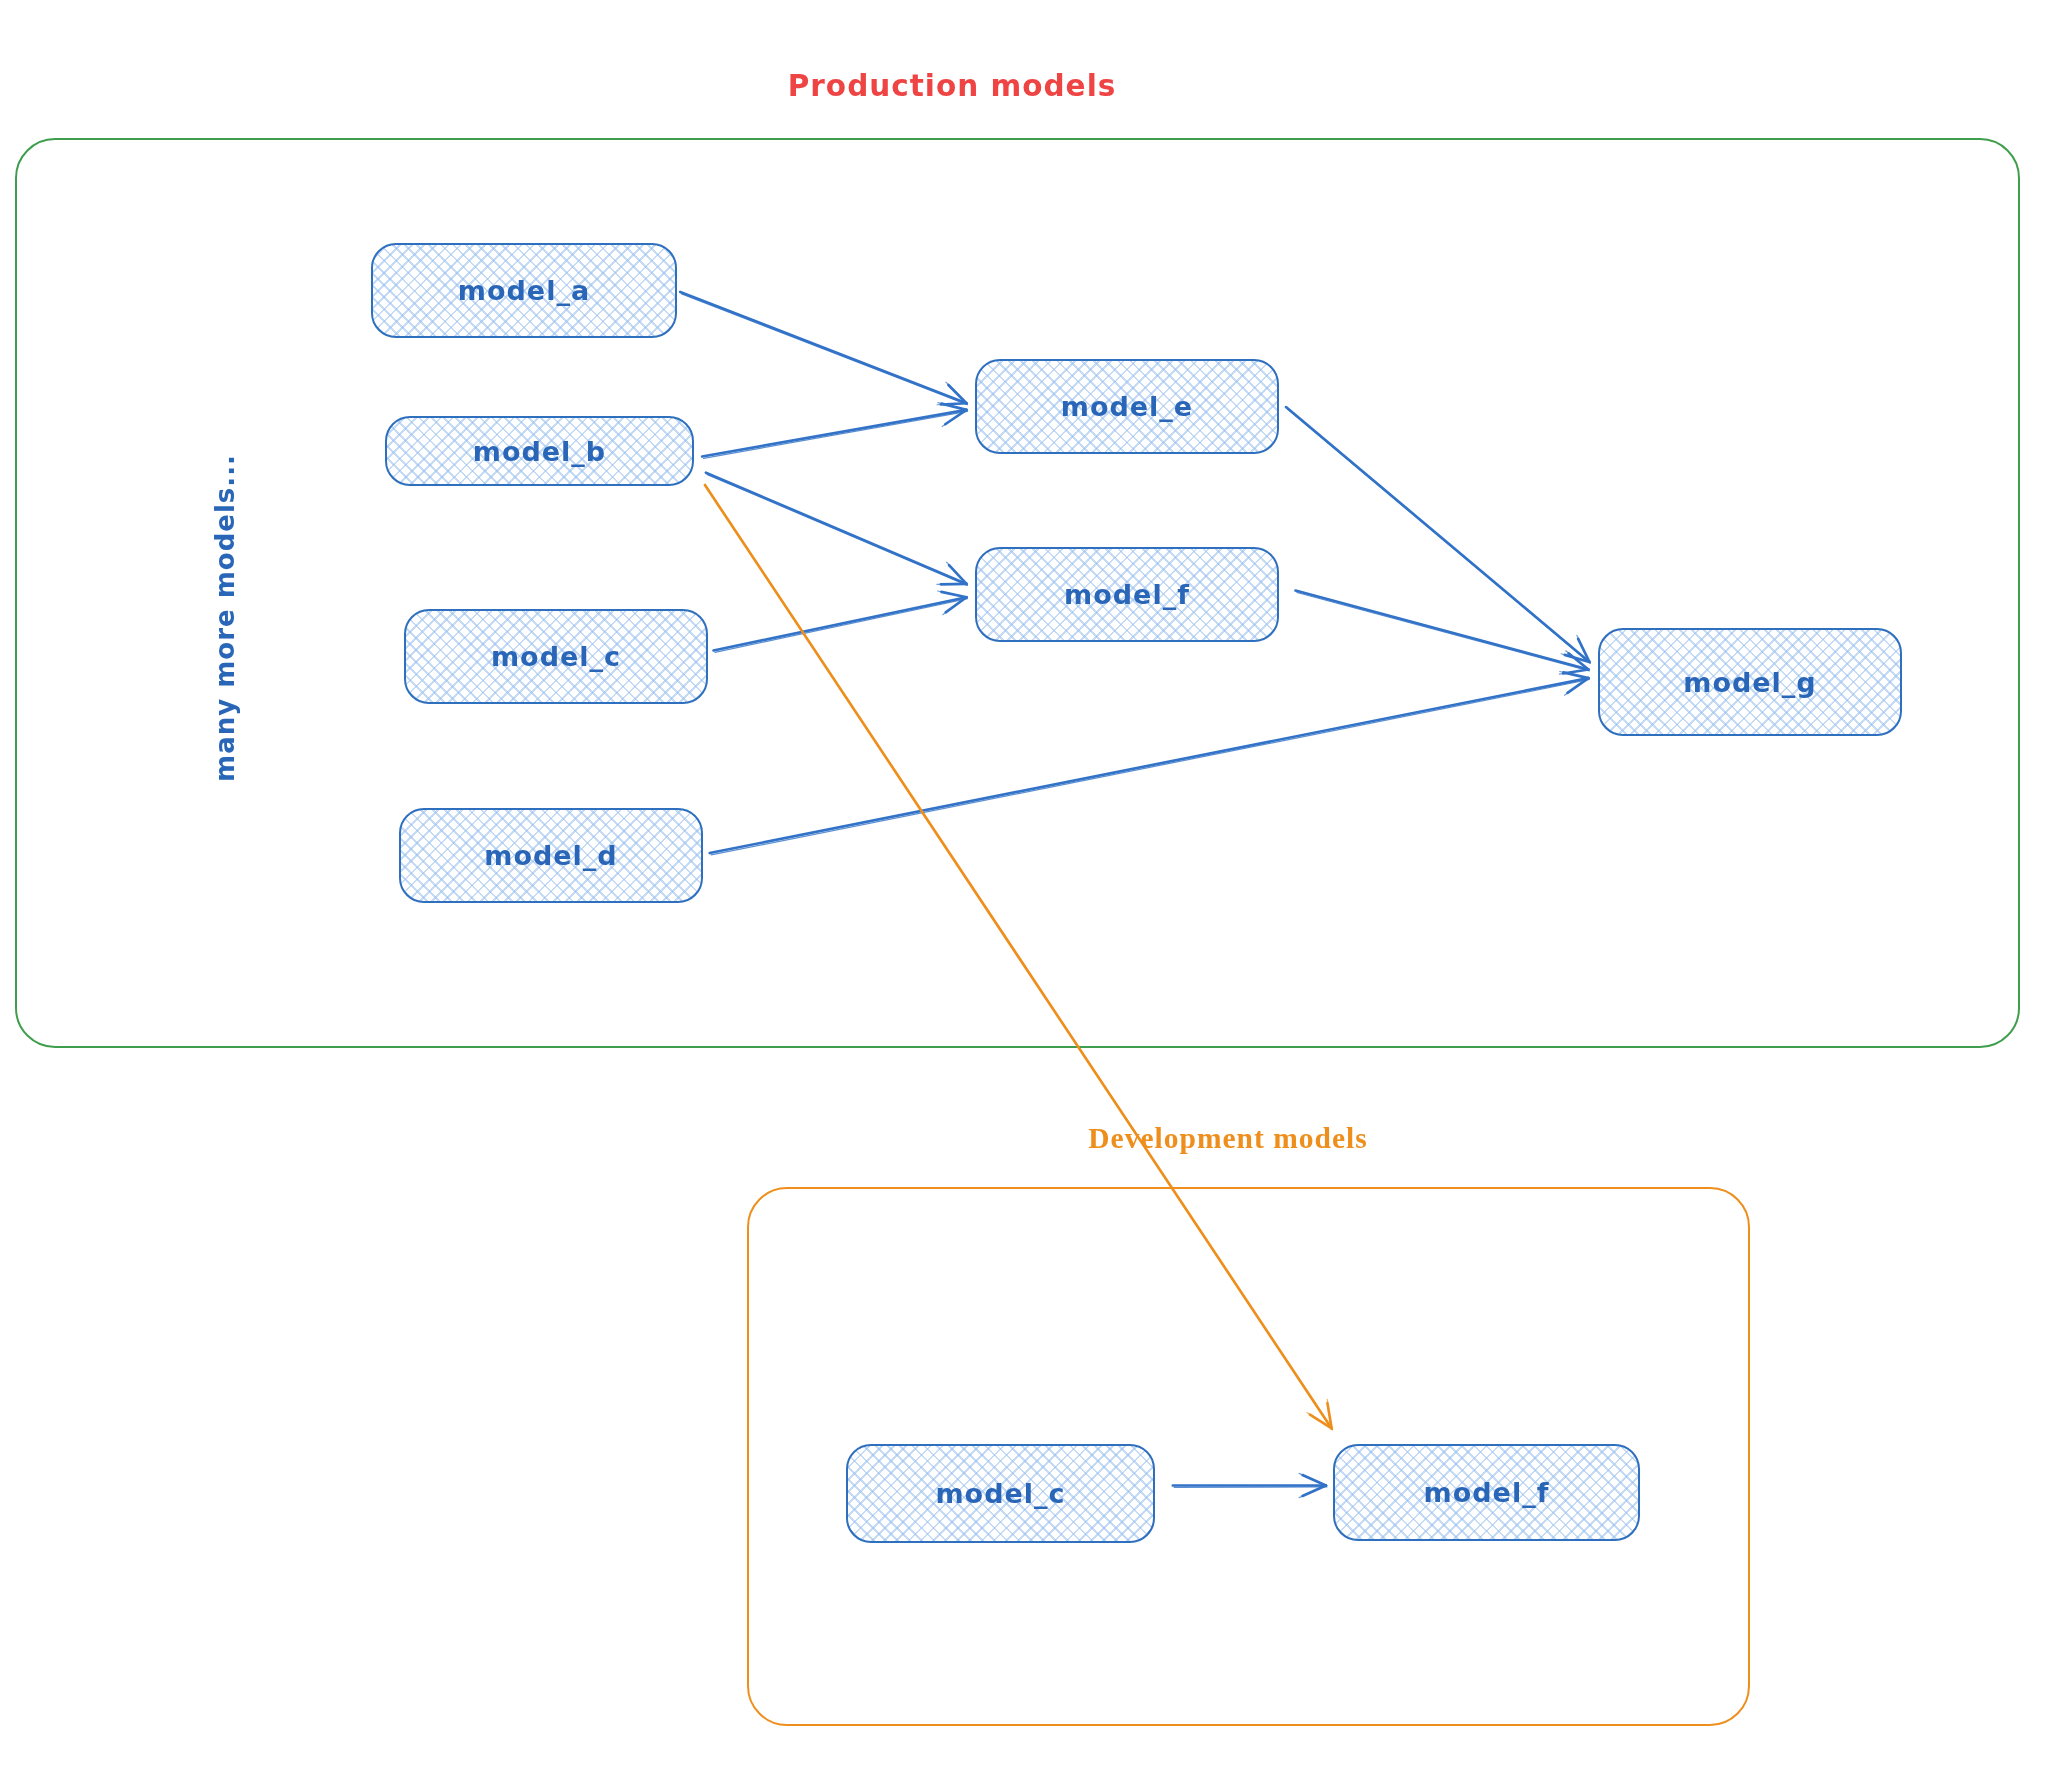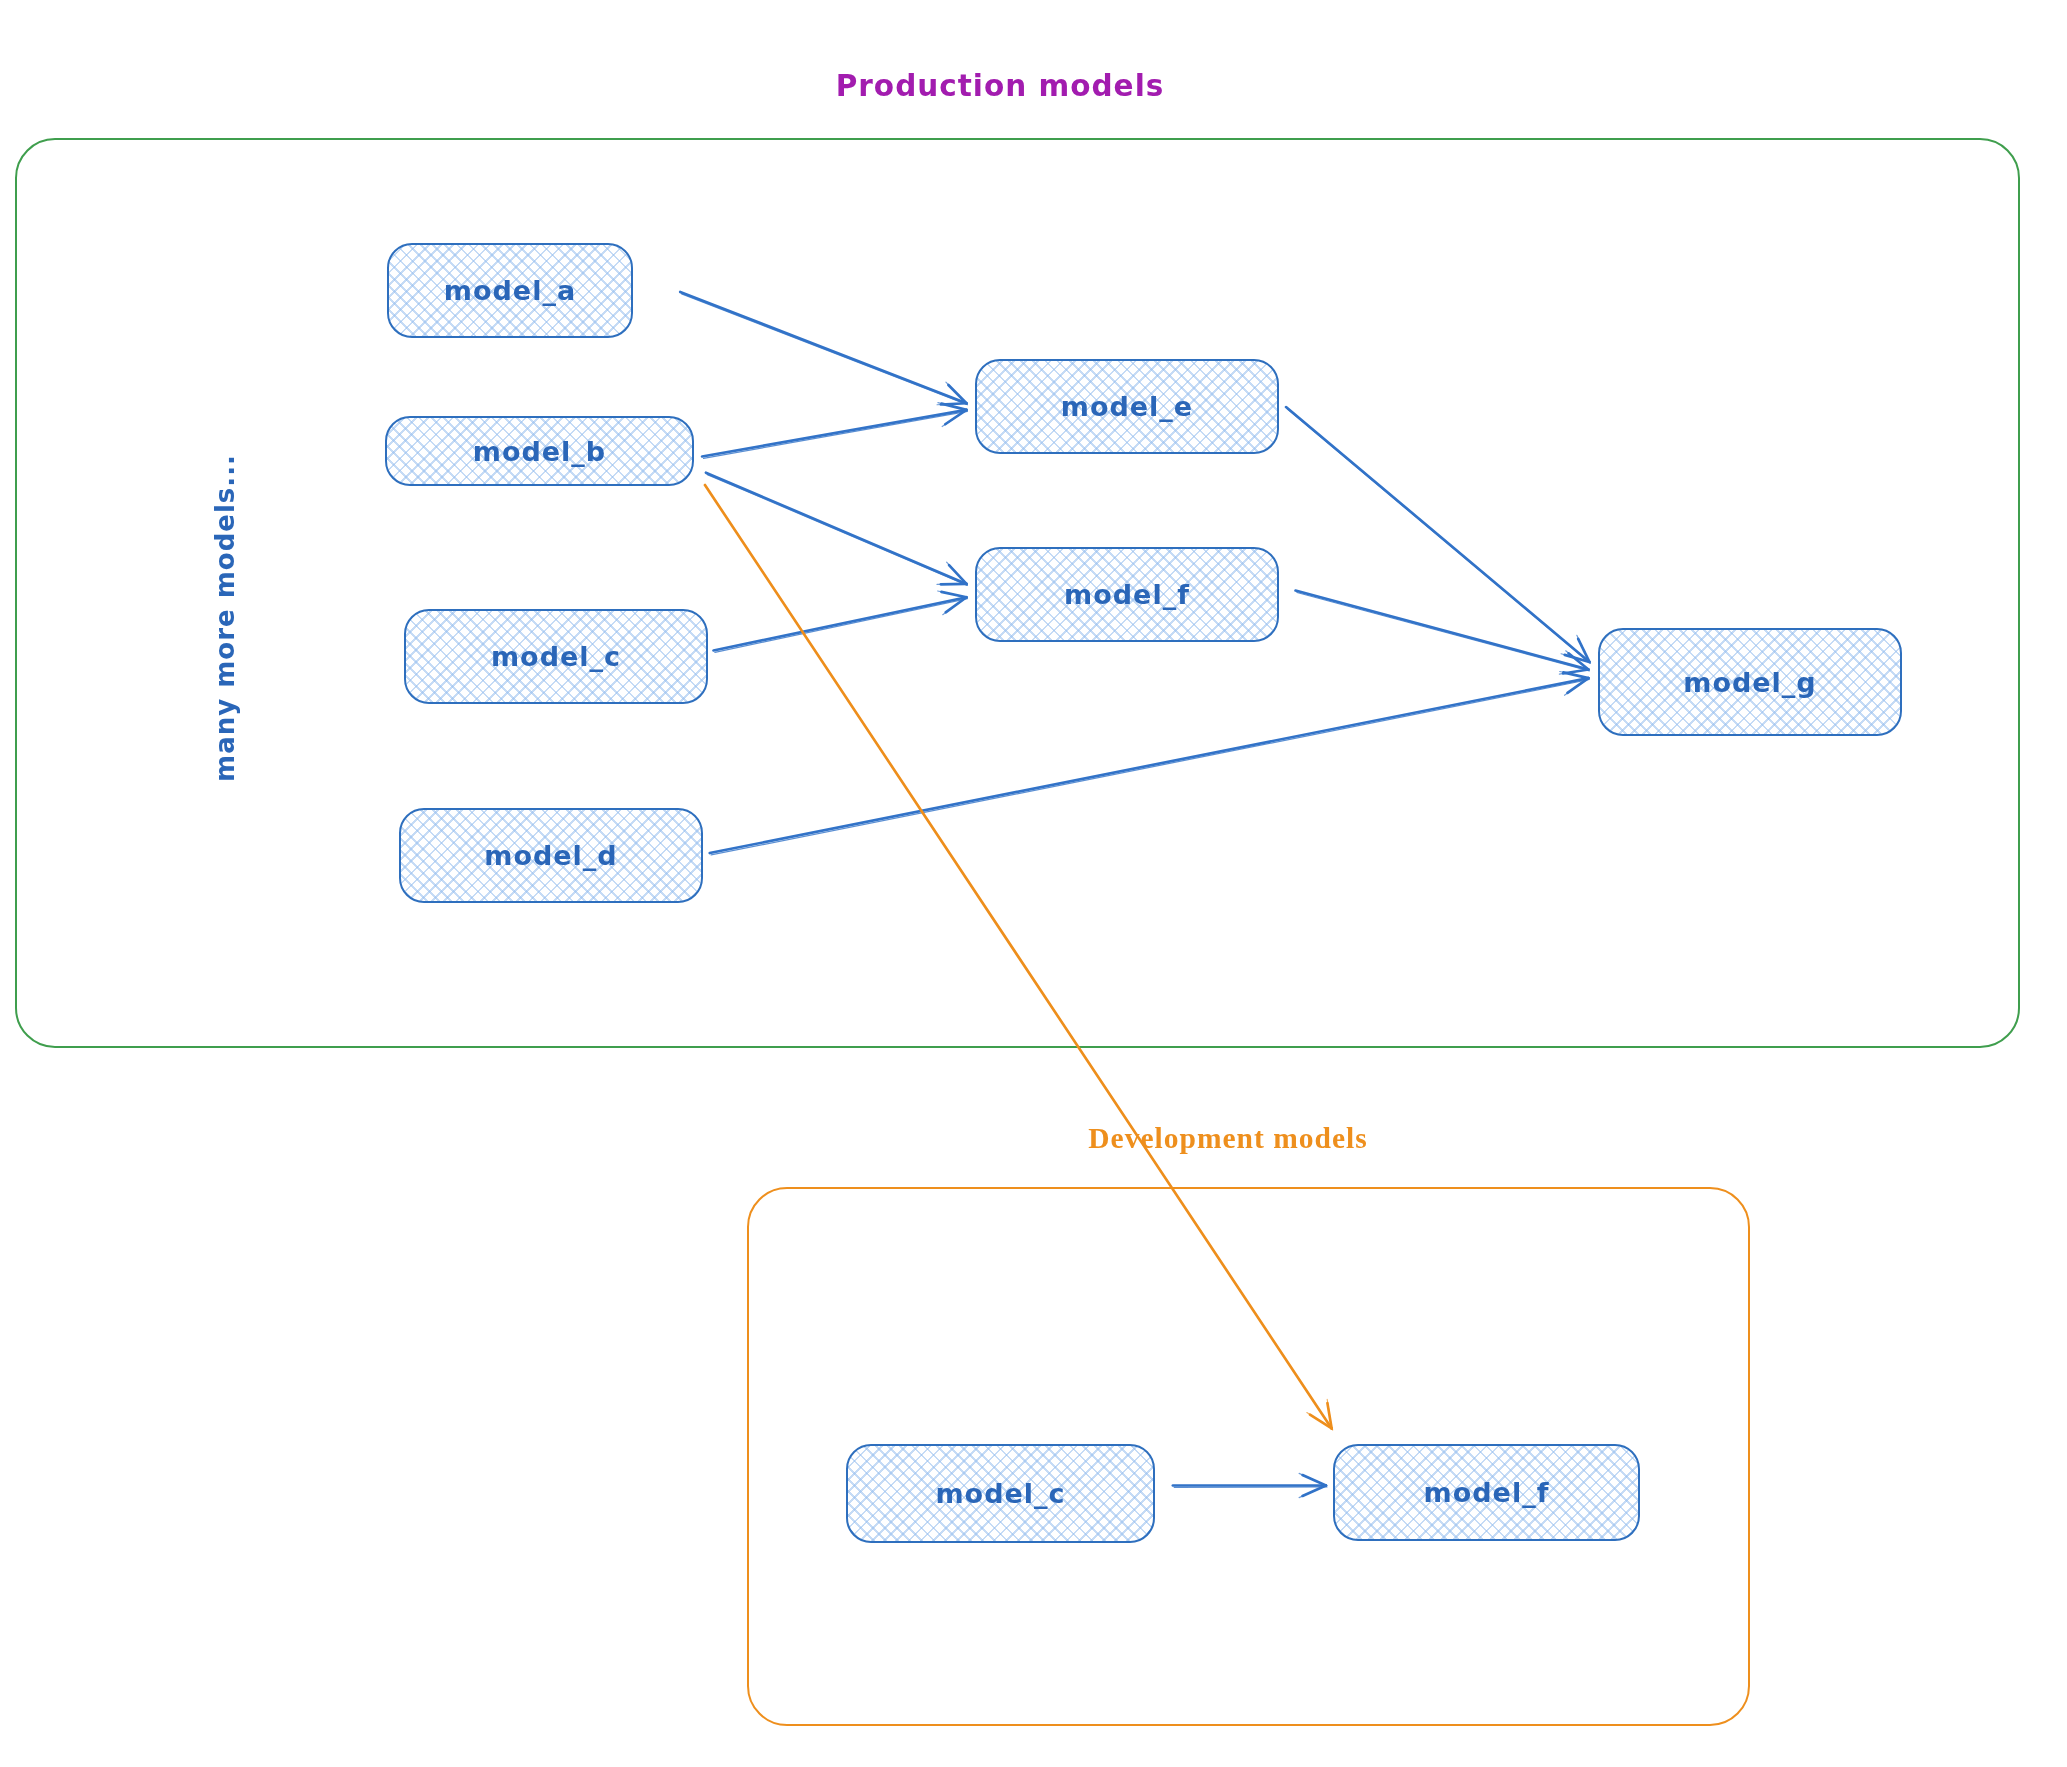--- a/index.html
+++ b/index.html
@@ -27,21 +27,21 @@
     border: 2.9px solid #ee8f1d;
   }
   .group-title {
     position: absolute;
     transform: translate(-50%, -50%);
     font-size: 29.5px;
     font-weight: bold;
     letter-spacing: 1px;
     white-space: nowrap;
   }
-  .title-production { left: 1000px; top: 86px; color: #a21caf; }
+  .title-production { left: 952px; top: 86px; color: #ef4444; }
   .title-development { left: 1228px; top: 1138px; color: #ee8f1d; font-family: Liberation Serif, serif; }
   .side-note {
     position: absolute;
     left: 225px; top: 618px;
     transform: translate(-50%, -50%) rotate(-90deg);
     color: #2a66b8;
     font-size: 26px;
     font-weight: bold;
     letter-spacing: 1px;
     white-space: nowrap;
@@ -56,21 +56,21 @@
     color: #2a66b8;
     font-size: 27px;
     font-weight: bold;
     letter-spacing: 1px;
     background-color: #ffffff;
     background-image:
       repeating-linear-gradient(45deg,  rgba(150,190,238,0.55) 0px, rgba(150,190,238,0.55) 1.9px, transparent 1.9px, transparent 8.6px),
       repeating-linear-gradient(-45deg, rgba(150,190,238,0.55) 0px, rgba(150,190,238,0.55) 1.9px, transparent 1.9px, transparent 8.6px);
     box-sizing: border-box;
   }
-  .node-model-a { left: 387px;  top: 243px;  width: 246px; height: 95px; }
+  .node-model-a { left: 371px;  top: 243px;  width: 306px; height: 95px; }
   .node-model-b { left: 385px;  top: 416px;  width: 309px; height: 70px; }
   .node-model-c { left: 404px;  top: 609px;  width: 304px; height: 95px; }
   .node-model-d { left: 399px;  top: 808px;  width: 304px; height: 95px; }
   .node-model-e { left: 975px; top: 359px;  width: 304px; height: 95px; }
   .node-model-f { left: 975px; top: 547px;  width: 304px; height: 95px; }
   .node-model-g { left: 1598px; top: 628px;  width: 304px; height: 108px; }
   .node-dev-model-c { left: 846px;  top: 1444px; width: 309px; height: 99px; }
   .node-dev-model-f { left: 1333px; top: 1444px; width: 307px; height: 97px; }
   #edges-layer {
     position: absolute;

